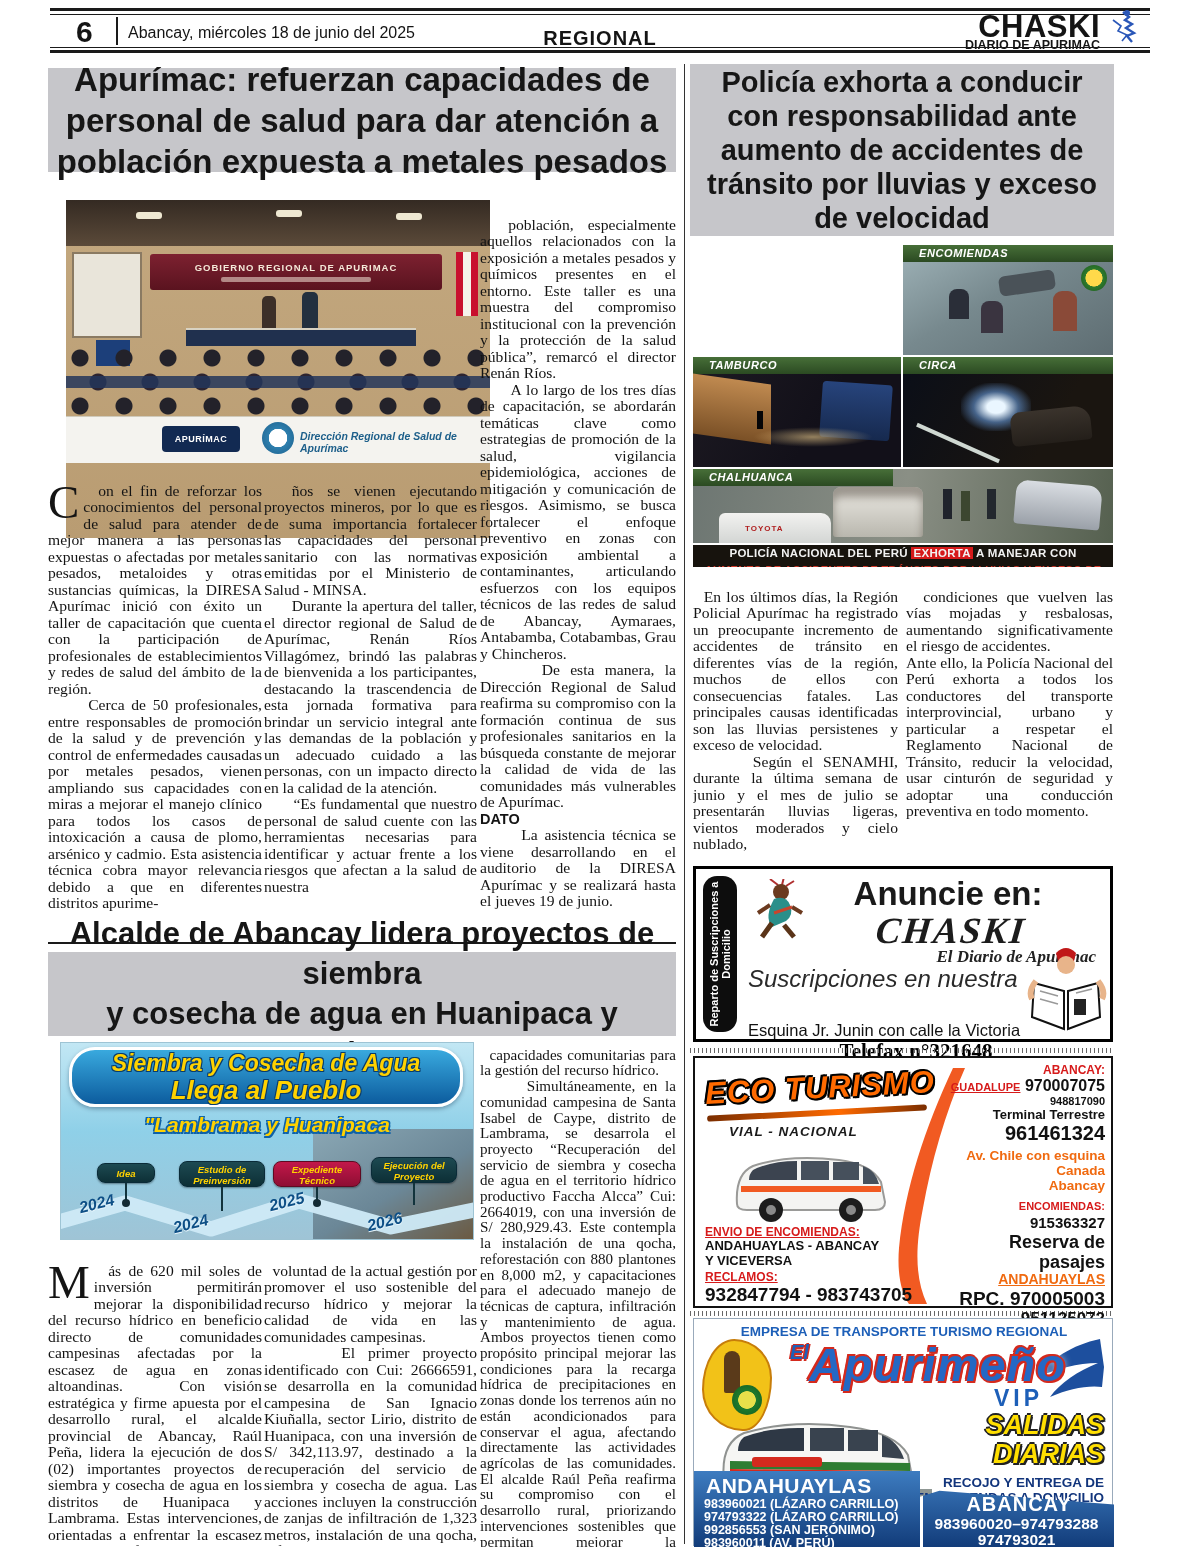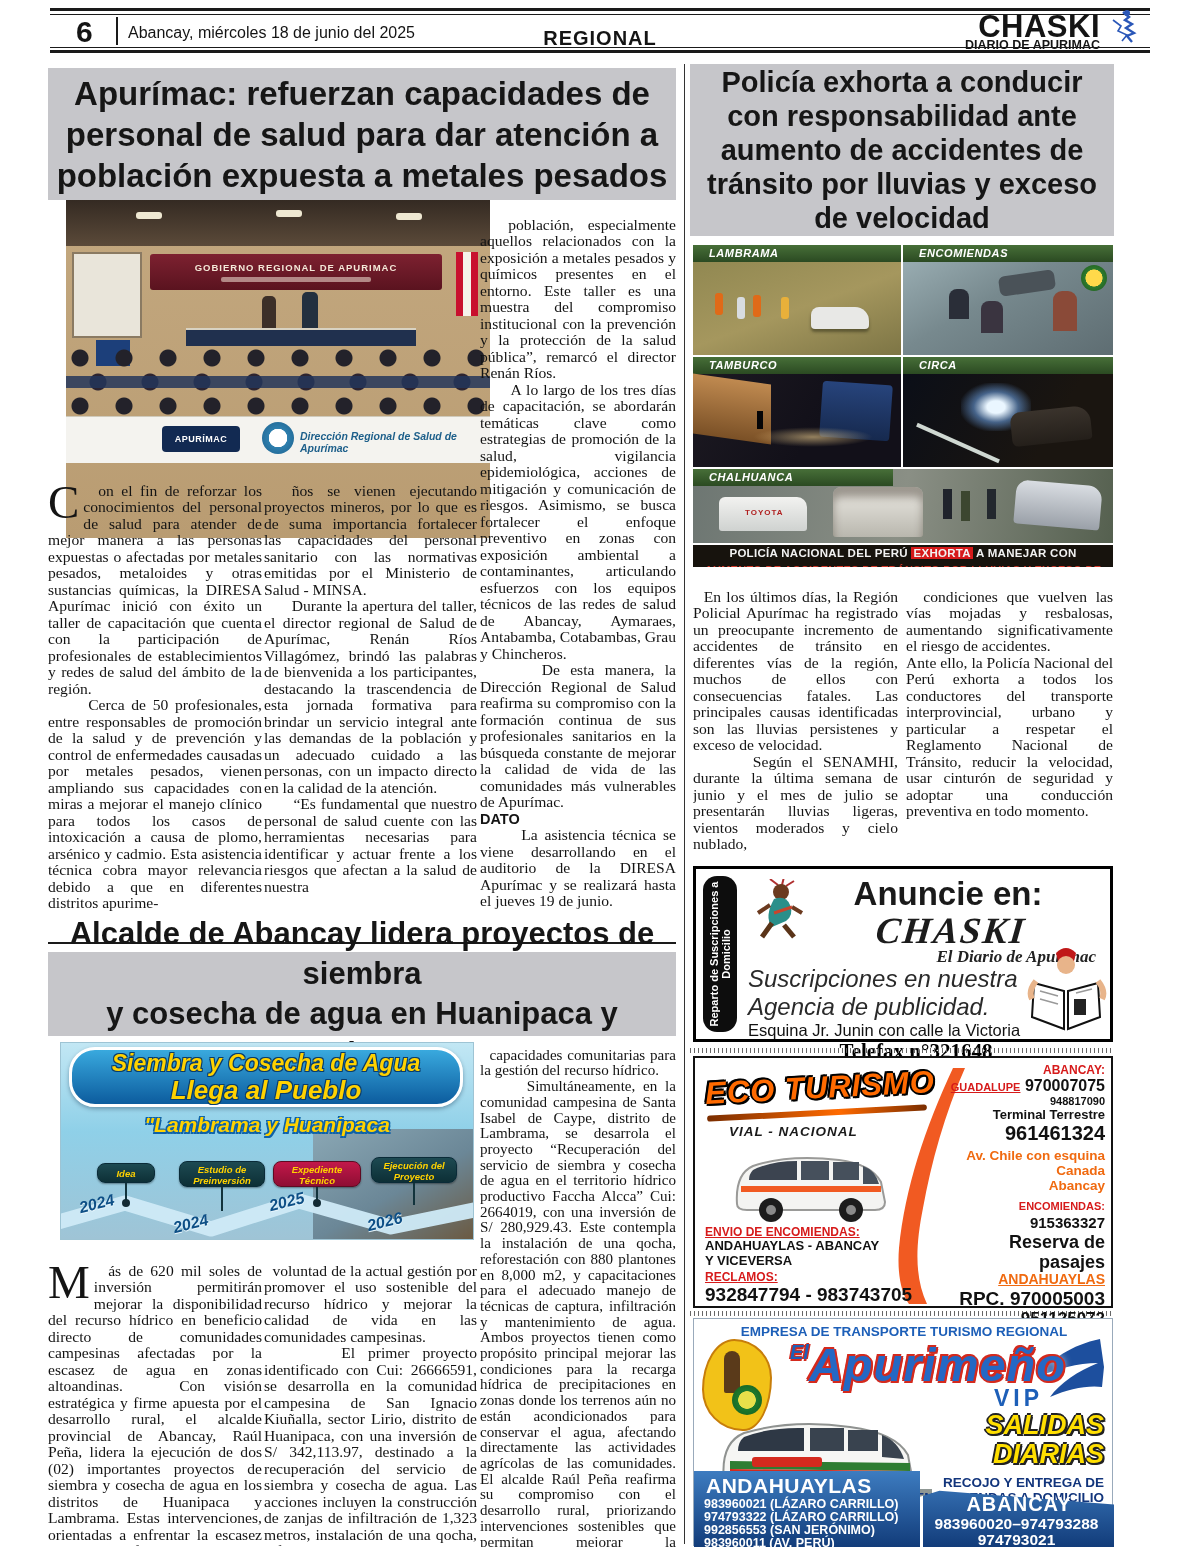--- a/index.html
+++ b/index.html
@@ -57,21 +57,21 @@
 <svg class="abs" style="left:1103px;top:8px" width="42" height="40" viewBox="0 0 42 40">
   <path d="M20,4 l6,5 -4,3 7,4 -6,4 8,5 -7,3 5,6" stroke="#2a57b8" stroke-width="2.4" fill="none"></path>
   <path d="M10,12 l8,6 -3,5 9,4 -5,6" stroke="#2a57b8" stroke-width="1.6" fill="none"></path>
   <circle cx="24" cy="5" r="3" fill="#2a57b8"></circle>
 </svg>
 <div class="abs rule" style="left:50px;top:47px;width:1100px;height:1px"></div>
 <div class="abs rule" style="left:50px;top:50px;width:1100px;height:3px"></div>
 
 <div class="abs" style="left:684px;top:64px;width:1px;height:1480px;background:#333"></div>
 
-<div class="abs h1box" style="left:48px;top:68px;width:628px;height:132px;font-size:33px;line-height:41px">Apurímac: refuerzan capacidades de
+<div class="abs h1box" style="left:48px;top:68px;width:628px;height:104px;font-size:33px;line-height:41px">Apurímac: refuerzan capacidades de
 personal de salud para dar atención a
 población expuesta a metales pesados</div>
 
 <div class="photo" style="left:66px;top:200px;width:424px;height:338px;background:linear-gradient(#c3a87f,#b99c72)">
   <div class="abs" style="left:0;top:0;width:424px;height:46px;background:linear-gradient(#342a22,#5b4a39)"></div>
   <div class="abs" style="left:70px;top:12px;width:26px;height:7px;background:#efe8d2;border-radius:3px"></div>
   <div class="abs" style="left:210px;top:10px;width:26px;height:7px;background:#efe8d2;border-radius:3px"></div>
   <div class="abs" style="left:330px;top:13px;width:26px;height:7px;background:#efe8d2;border-radius:3px"></div>
   <div class="abs" style="left:6px;top:52px;width:66px;height:82px;background:#e9e5da;border:2px solid #8a7a62"></div>
   <div class="abs" style="left:84px;top:54px;width:292px;height:36px;background:linear-gradient(#7d2130,#5a131f);border-radius:3px;display:flex;flex-direction:column;align-items:center;justify-content:center">
@@ -115,28 +115,20 @@
 <div class="abs rule" style="left:48px;top:942px;width:628px;height:2px"></div>
 
 <div class="abs h1box" style="left:690px;top:64px;width:424px;height:172px;font-size:29px;line-height:34px">Policía exhorta a conducir
 con responsabilidad ante
 aumento de accidentes de
 tránsito  por lluvias y exceso
 de velocidad</div>
 
 <div class="abs" style="left:693px;top:245px;width:420px;height:322px;background:#fff">
 
-  <div class="photo" style="left:0;top:0;width:208px;height:110px;background:linear-gradient(160deg,#8d854f,#a5975e 55%,#7d7545)">
-    <div class="plabel">LAMBRAMA</div>
-    <div class="abs" style="left:118px;top:62px;width:58px;height:22px;background:#e8e8e6;border-radius:8px 14px 4px 4px;box-shadow:0 3px 3px rgba(40,40,20,.5)"></div>
-    <div class="abs" style="left:22px;top:48px;width:8px;height:22px;background:#e06a18;border-radius:3px"></div>
-    <div class="abs" style="left:44px;top:52px;width:8px;height:22px;background:#d8dce0;border-radius:3px"></div>
-    <div class="abs" style="left:60px;top:50px;width:8px;height:22px;background:#e06a18;border-radius:3px"></div>
-    <div class="abs" style="left:88px;top:52px;width:8px;height:22px;background:#e8b03a;border-radius:3px"></div>
-  </div>
   <div class="photo" style="left:210px;top:0;width:210px;height:110px;background:linear-gradient(150deg,#9fb3b8,#77898e 45%,#5e6d72)">
     <div class="plabel">ENCOMIENDAS</div>
     <div class="abs" style="right:6px;top:20px;width:26px;height:26px;border-radius:50%;background:radial-gradient(#ffd94a 45%,#2d7a2d 48%,#1d551d)"></div>
     <div class="abs" style="left:46px;top:44px;width:20px;height:30px;background:#2a2e38;border-radius:8px 8px 0 0"></div>
     <div class="abs" style="left:78px;top:56px;width:22px;height:32px;background:#3a3440;border-radius:8px 8px 0 0"></div>
     <div class="abs" style="left:150px;top:46px;width:24px;height:40px;background:#8a4a38;border-radius:9px 9px 0 0"></div>
     <div class="abs" style="left:96px;top:28px;width:56px;height:20px;background:#4a5258;border-radius:6px;transform:rotate(-8deg)"></div>
   </div>
 
   <div class="photo" style="left:210px;top:112px;width:210px;height:110px;background:linear-gradient(120deg,#0a0e18,#1a1510 70%)">
@@ -148,21 +140,21 @@
   <div class="photo" style="left:0;top:112px;width:208px;height:110px;background:linear-gradient(120deg,#1d1a22,#121019 60%)">
     <div class="plabel">TAMBURCO</div>
     <div class="abs" style="left:0;top:22px;width:78px;height:60px;background:linear-gradient(#c08a50,#7a5026);transform:skewY(8deg)"></div>
     <div class="abs" style="left:128px;top:26px;width:70px;height:56px;background:linear-gradient(#27447c,#16294e);border-radius:4px;transform:rotate(4deg)"></div>
     <div class="abs" style="left:60px;top:70px;width:120px;height:20px;background:radial-gradient(rgba(255,220,150,.55),rgba(0,0,0,0) 70%)"></div>
     <div class="abs" style="left:64px;top:54px;width:6px;height:18px;background:#050507"></div>
   </div>
 
   <div class="photo" style="left:0;top:224px;width:420px;height:74px;background:linear-gradient(100deg,#6d7672,#8a8f85 50%,#55604f)">
     <div class="plabel" style="width:200px;right:auto">CHALHUANCA</div>
-    <div class="abs" style="left:26px;top:28px;width:88px;height:34px;background:linear-gradient(#f2f2f0,#cfd2d0);border-radius:6px 10px 3px 3px">
+    <div class="abs" style="left:26px;top:44px;width:112px;height:34px;background:linear-gradient(#f2f2f0,#cfd2d0);border-radius:6px 10px 3px 3px">
       <span style="position:absolute;left:26px;top:11px;font:bold 8px 'Liberation Sans',sans-serif;color:#b02020;letter-spacing:1px">TOYOTA</span>
     </div>
     <div class="abs" style="left:140px;top:18px;width:90px;height:50px;background:linear-gradient(#eceae4,#b9b7ae);border-radius:8px 8px 3px 3px;box-shadow:inset 0 10px 8px rgba(60,50,40,.45)"></div>
     <div class="abs" style="left:250px;top:20px;width:9px;height:30px;background:#20242c"></div>
     <div class="abs" style="left:268px;top:22px;width:9px;height:30px;background:#3c4630"></div>
     <div class="abs" style="left:294px;top:20px;width:9px;height:30px;background:#23282e"></div>
     <div class="abs" style="left:322px;top:14px;width:86px;height:44px;background:linear-gradient(#d9dde2,#9aa0a8);border-radius:12px 14px 4px 4px;transform:rotate(5deg)"></div>
   </div>
 
   <div class="capband" style="left:0;top:300px;width:420px;height:17px">
@@ -244,21 +236,20 @@
     <path d="M26,20 q12,-4 16,6 q4,10 -4,16 l-14,6 q-8,-10 2,-28z" fill="#2a8f8a"></path>
     <path d="M24,44 l-10,14 M36,46 l10,12" stroke="#5a3418" stroke-width="5" fill="none"></path>
     <path d="M22,26 l-12,8 M44,28 l10,6" stroke="#6b3a1f" stroke-width="4" fill="none"></path>
     <path d="M26,34 l18,-6" stroke="#c8442c" stroke-width="3"></path>
   </svg>
   <div class="abs sans ctr" style="left:120px;top:6px;width:264px;font-size:33px;font-weight:bold;color:#1a1a1a">Anuncie en:</div>
   <div class="abs ctr" style="left:130px;top:40px;width:250px;font-family:'Liberation Serif',serif;font-style:italic;font-weight:bold;
               font-size:37px;letter-spacing:2px;color:#1c1c1c;transform:skewX(-6deg)">CHASKI</div>
   <div class="abs rgt ital" style="left:170px;top:78px;width:230px;font-size:17px;font-weight:bold;color:#222">El Diario de Apurimac</div>
   <div class="abs sans ital" style="left:52px;top:96px;width:300px;font-size:24px;color:#2a2a2a">Suscripciones  en nuestra</div>
-  <div class="abs sans ital" style="left:52px;top:124px;width:300px;font-size:24px;color:#2a2a2a">Agencia de publicidad.</div>
   <div class="abs sans" style="left:52px;top:152px;width:320px;font-size:16.5px;color:#111">Esquina Jr. Junin con calle la Victoria</div>
   <div class="abs ctr" style="left:90px;top:148px;width:260px;padding-top:22px;font-family:'Liberation Serif',serif;font-weight:bold;font-size:21px;color:#000">Telefax n°321648</div>
   <svg class="abs" style="left:330px;top:74px" width="82" height="92" viewBox="0 0 82 92">
     <path d="M30,10 q10,-10 20,0 l-2,8 -16,0 z" fill="#c01818"></path>
     <circle cx="40" cy="22" r="9" fill="#e8b48a"></circle>
     <path d="M8,40 L38,48 L38,86 L6,74 Z" fill="#fff" stroke="#111" stroke-width="2"></path>
     <path d="M72,40 L42,48 L42,86 L74,74 Z" fill="#fff" stroke="#111" stroke-width="2"></path>
     <rect x="48" y="56" width="12" height="16" fill="#222"></rect>
     <path d="M14,48 l18,5 M14,56 l18,5 M50,50 l16,-4" stroke="#999" stroke-width="1.5"></path>
     <path d="M10,38 q-8,10 -4,18 M72,38 q8,10 4,18" stroke="#e8b48a" stroke-width="6" fill="none"></path>

